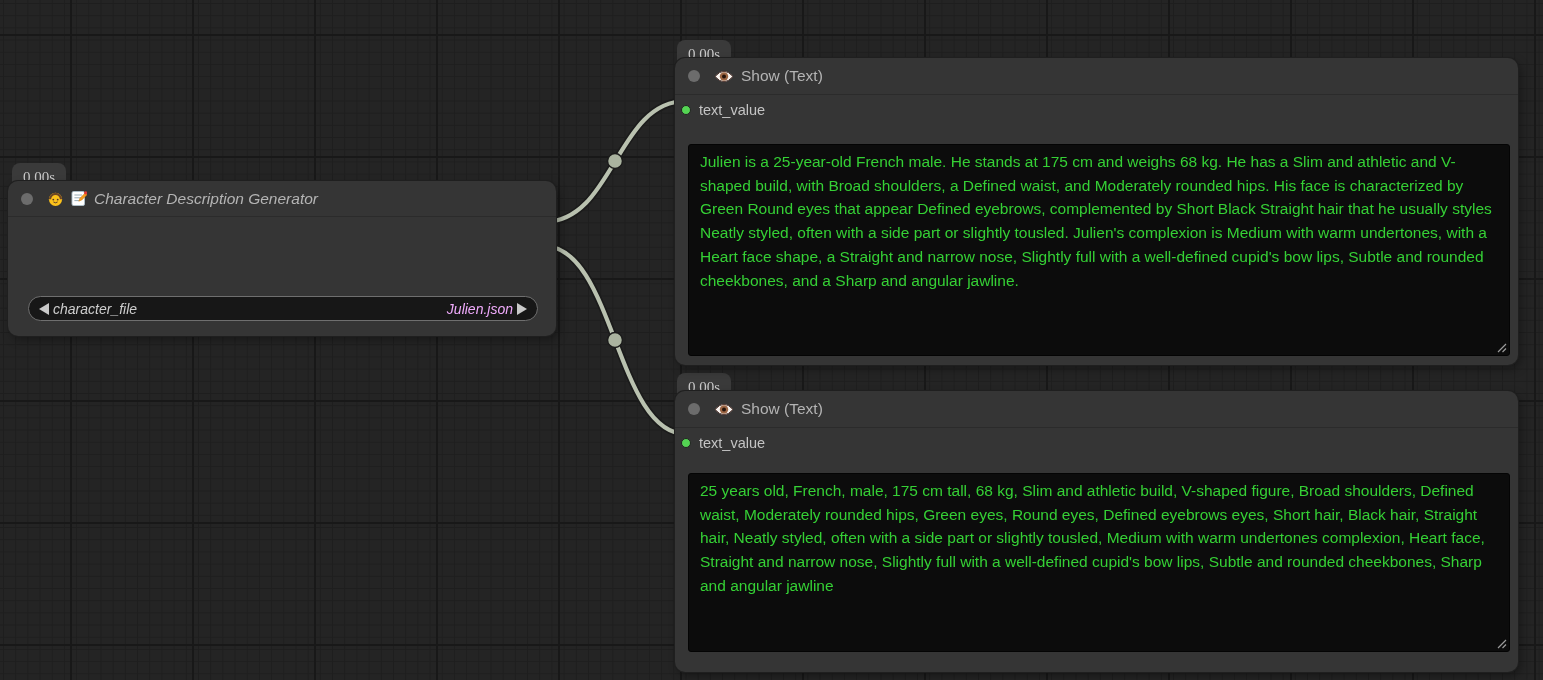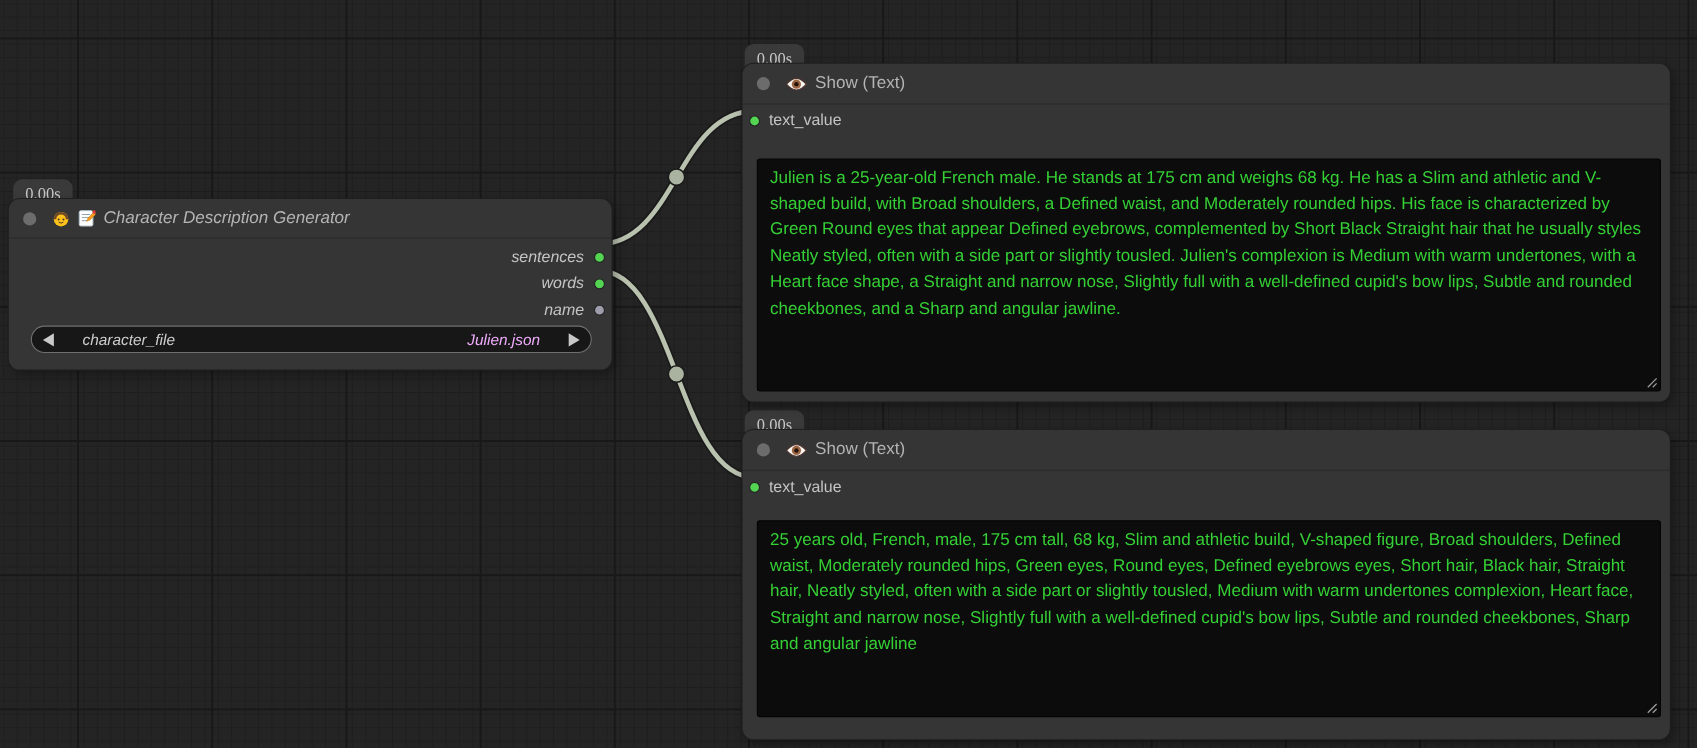--- a/index.html
+++ b/index.html
@@ -37,21 +37,21 @@
   .outputs { position:absolute; top:41px; right:6px; }
   .slot-row { display:flex; align-items:center; justify-content:flex-end;
     height:24px; gap:9px; color:#c4c4c4; font-size:14.5px; }
   .slot-dot { width:10px; height:10px; border-radius:50%; flex:none;
     border:1px solid #222; }
   .dot-green { background:#54d453; }
   .dot-gray  { background:#9d9dab; }
 
   .widget { position:absolute; left:20px; top:115px; width:510px; height:25px;
     background:#171717; border:1px solid #6f6f6f; border-radius:13px;
-    display:flex; align-items:center; padding:0 10px; gap:26px;
+    display:flex; align-items:center; padding:0 10px; gap:4px;
     font-size:14px; color:#cdcdcd; cursor:pointer; }
   .arrow-left  { width:0; height:0; border-top:6px solid transparent;
     border-bottom:6px solid transparent; border-right:10px solid #c9c9c9; flex:none; }
   .arrow-right { width:0; height:0; border-top:6px solid transparent;
     border-bottom:6px solid transparent; border-left:10px solid #c9c9c9; flex:none; }
   .widget-spacer { flex:1; }
   .widget-value { color:#f0abfc; }
 
   
   .input-row { position:absolute; top:44px; left:6px; display:flex;
@@ -102,34 +102,20 @@
           <rect x="1" y="1.5" width="12.5" height="14" rx="1.5" fill="#ffffff" stroke="#aebfc9" stroke-width="0.9"></rect>
           <line x1="3.4" y1="5" x2="11" y2="5" stroke="#8fa3ad" stroke-width="0.9"></line>
           <line x1="3.4" y1="7.8" x2="11" y2="7.8" stroke="#8fa3ad" stroke-width="0.9"></line>
           <line x1="3.4" y1="10.6" x2="8.2" y2="10.6" stroke="#8fa3ad" stroke-width="0.9"></line>
           <path d="M14.6 2.6 L9 8.2 L7.8 11.2 L10.8 10 L16 4.8 Z" fill="#f59b1e" stroke="#c77b10" stroke-width="0.5"></path>
           <circle cx="14.6" cy="2.8" r="1.6" fill="#e53935"></circle>
         </svg>
       </span>
       <span class="node-title">Character Description Generator</span>
     </div>
-    <div class="outputs">
-      <div class="slot-row">
-        <span>sentences</span>
-        <span class="slot-dot dot-green"></span>
-      </div>
-      <div class="slot-row">
-        <span>words</span>
-        <span class="slot-dot dot-green"></span>
-      </div>
-      <div class="slot-row">
-        <span>name</span>
-        <span class="slot-dot dot-gray"></span>
-      </div>
-    </div>
     <div class="widget">
       <span class="arrow-left"></span>
       <span>character_file</span>
       <span class="widget-spacer"></span>
       <span class="widget-value">Julien.json</span>
       <span class="arrow-right"></span>
     </div>
   </div>
 
   <div class="node" style="left:675px; top:46px; width:843px; height:307px;">

